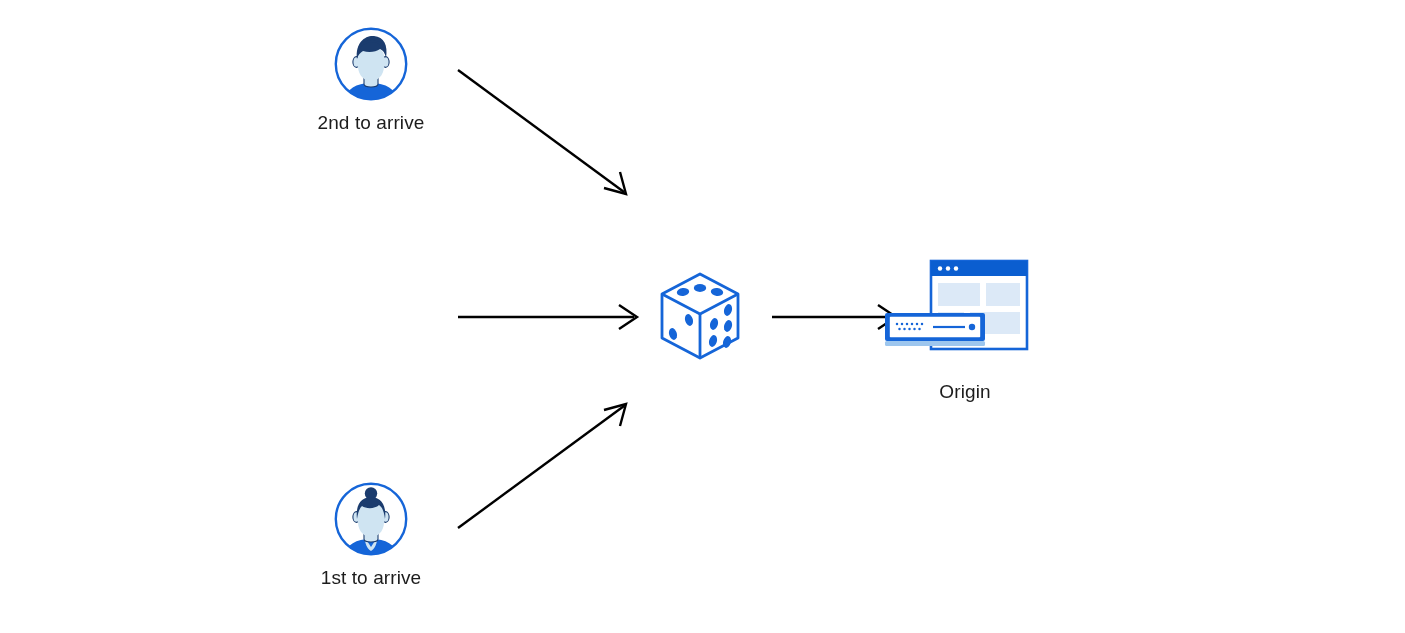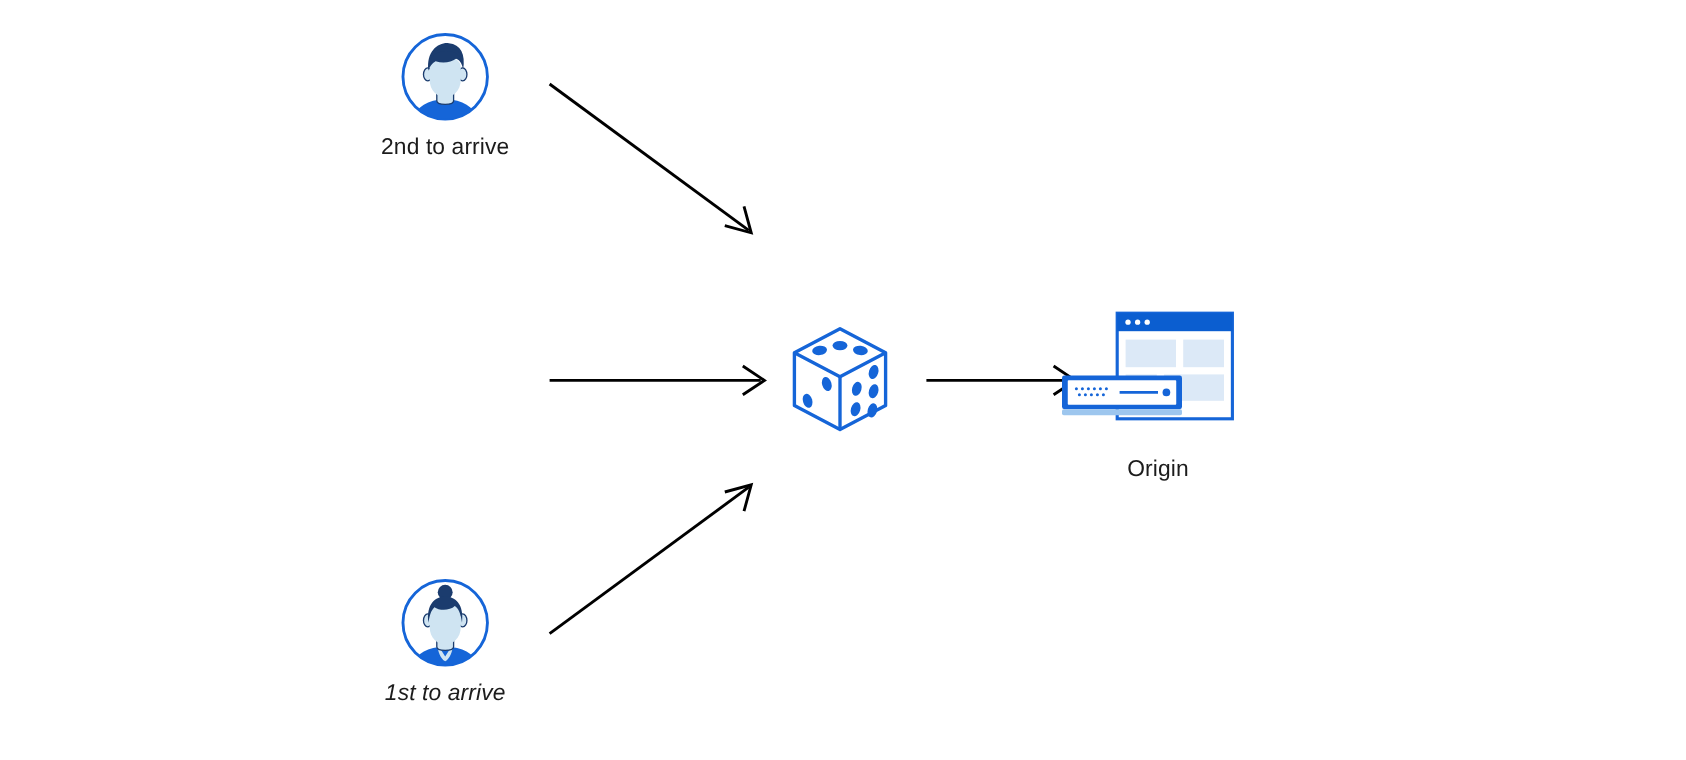--- a/index.html
+++ b/index.html
@@ -97,21 +97,21 @@
 
           <path d="M24 33 C22 16, 33 9, 41 10 C51 11, 55 19, 53 32 C52 27, 50 24, 47 23 C43 26, 36 27, 30 25 C27 27, 25 29, 24 33 Z" fill="#1b3c6e"></path>
           <path d="M26 22 C30 14, 46 13, 51 21" fill="none" stroke="#1b3c6e" stroke-width="2"></path>
         </g>
       </svg>
     </div>
     <div class="node-label">2nd to arrive</div>
   </div>
 
 
-  <div class="node avatar-node" style="left:271px; top:481px;font-style:italic;">
+  <div class="node avatar-node" style="left:271px; top:481px;">
     <div class="icon-wrap">
       <svg width="76" height="76" viewBox="0 0 76 76" xmlns="http://www.w3.org/2000/svg">
         <defs>
             <clipPath id="clip1st">
               <circle cx="38" cy="38" r="35.2"></circle>
             </clipPath>
           </defs>
         <circle cx="38" cy="38" r="35.2" fill="#ffffff" stroke="#1565d8" stroke-width="2.4"></circle>
         <g clip-path="url(#clip1st)">
 

